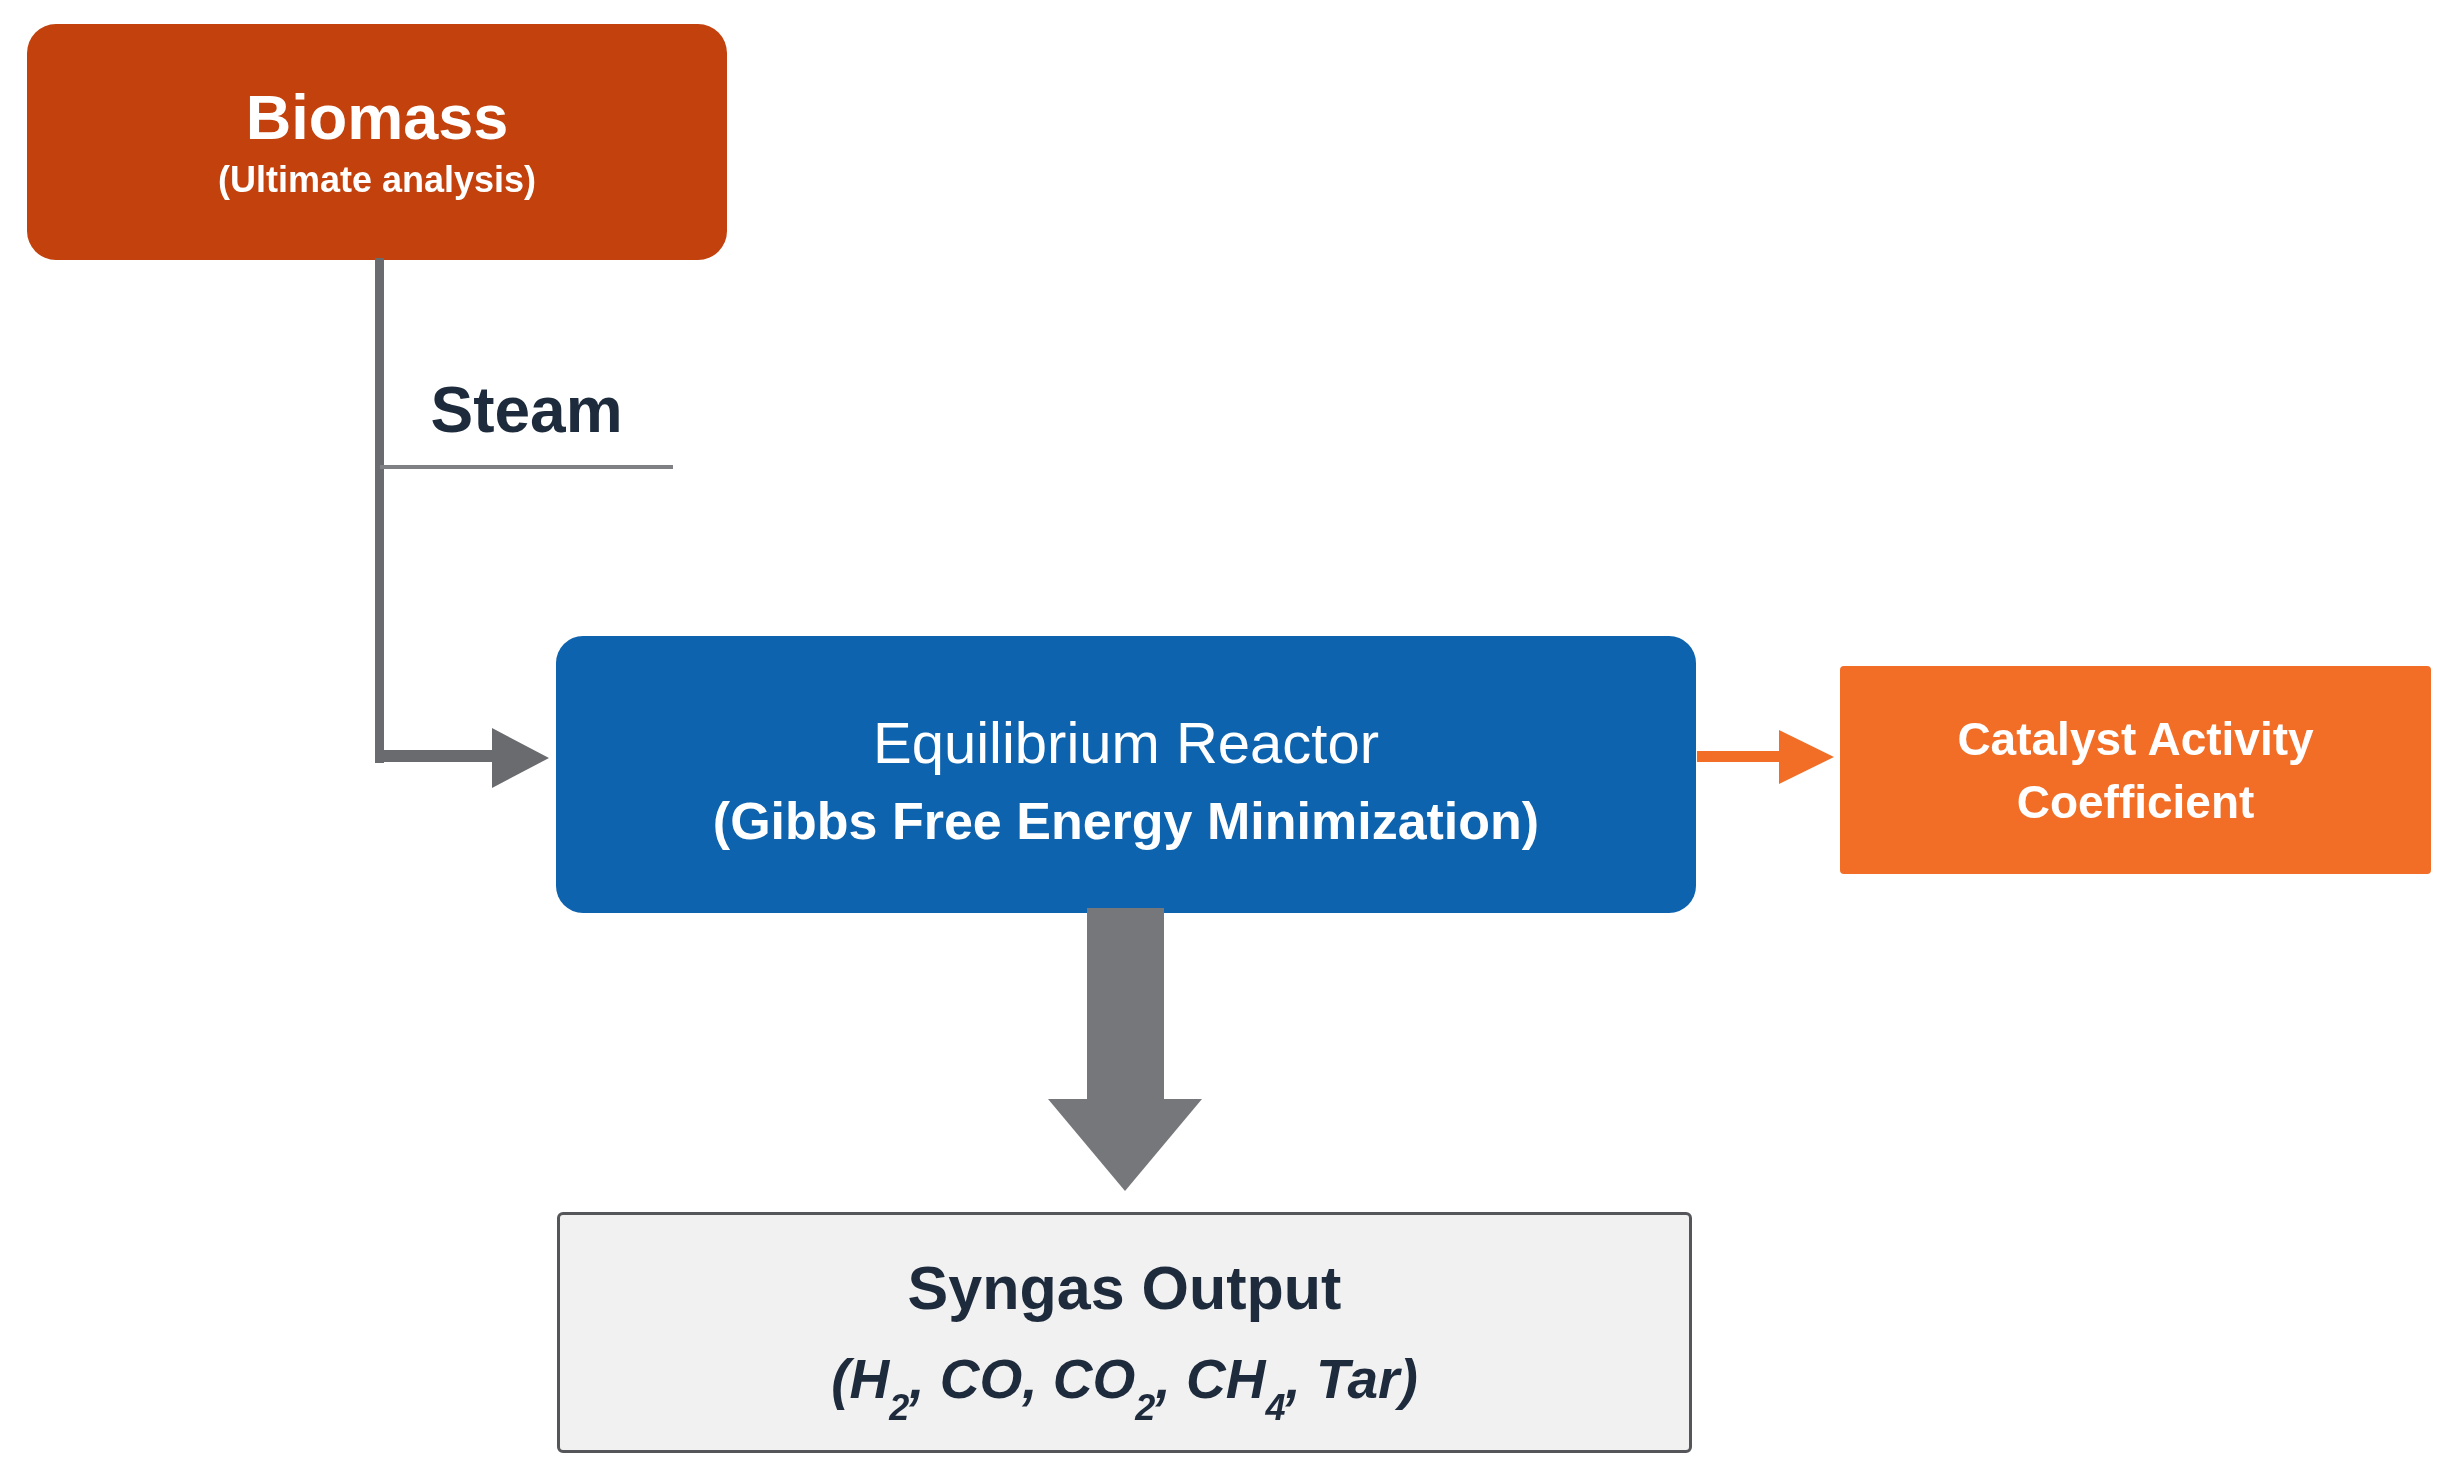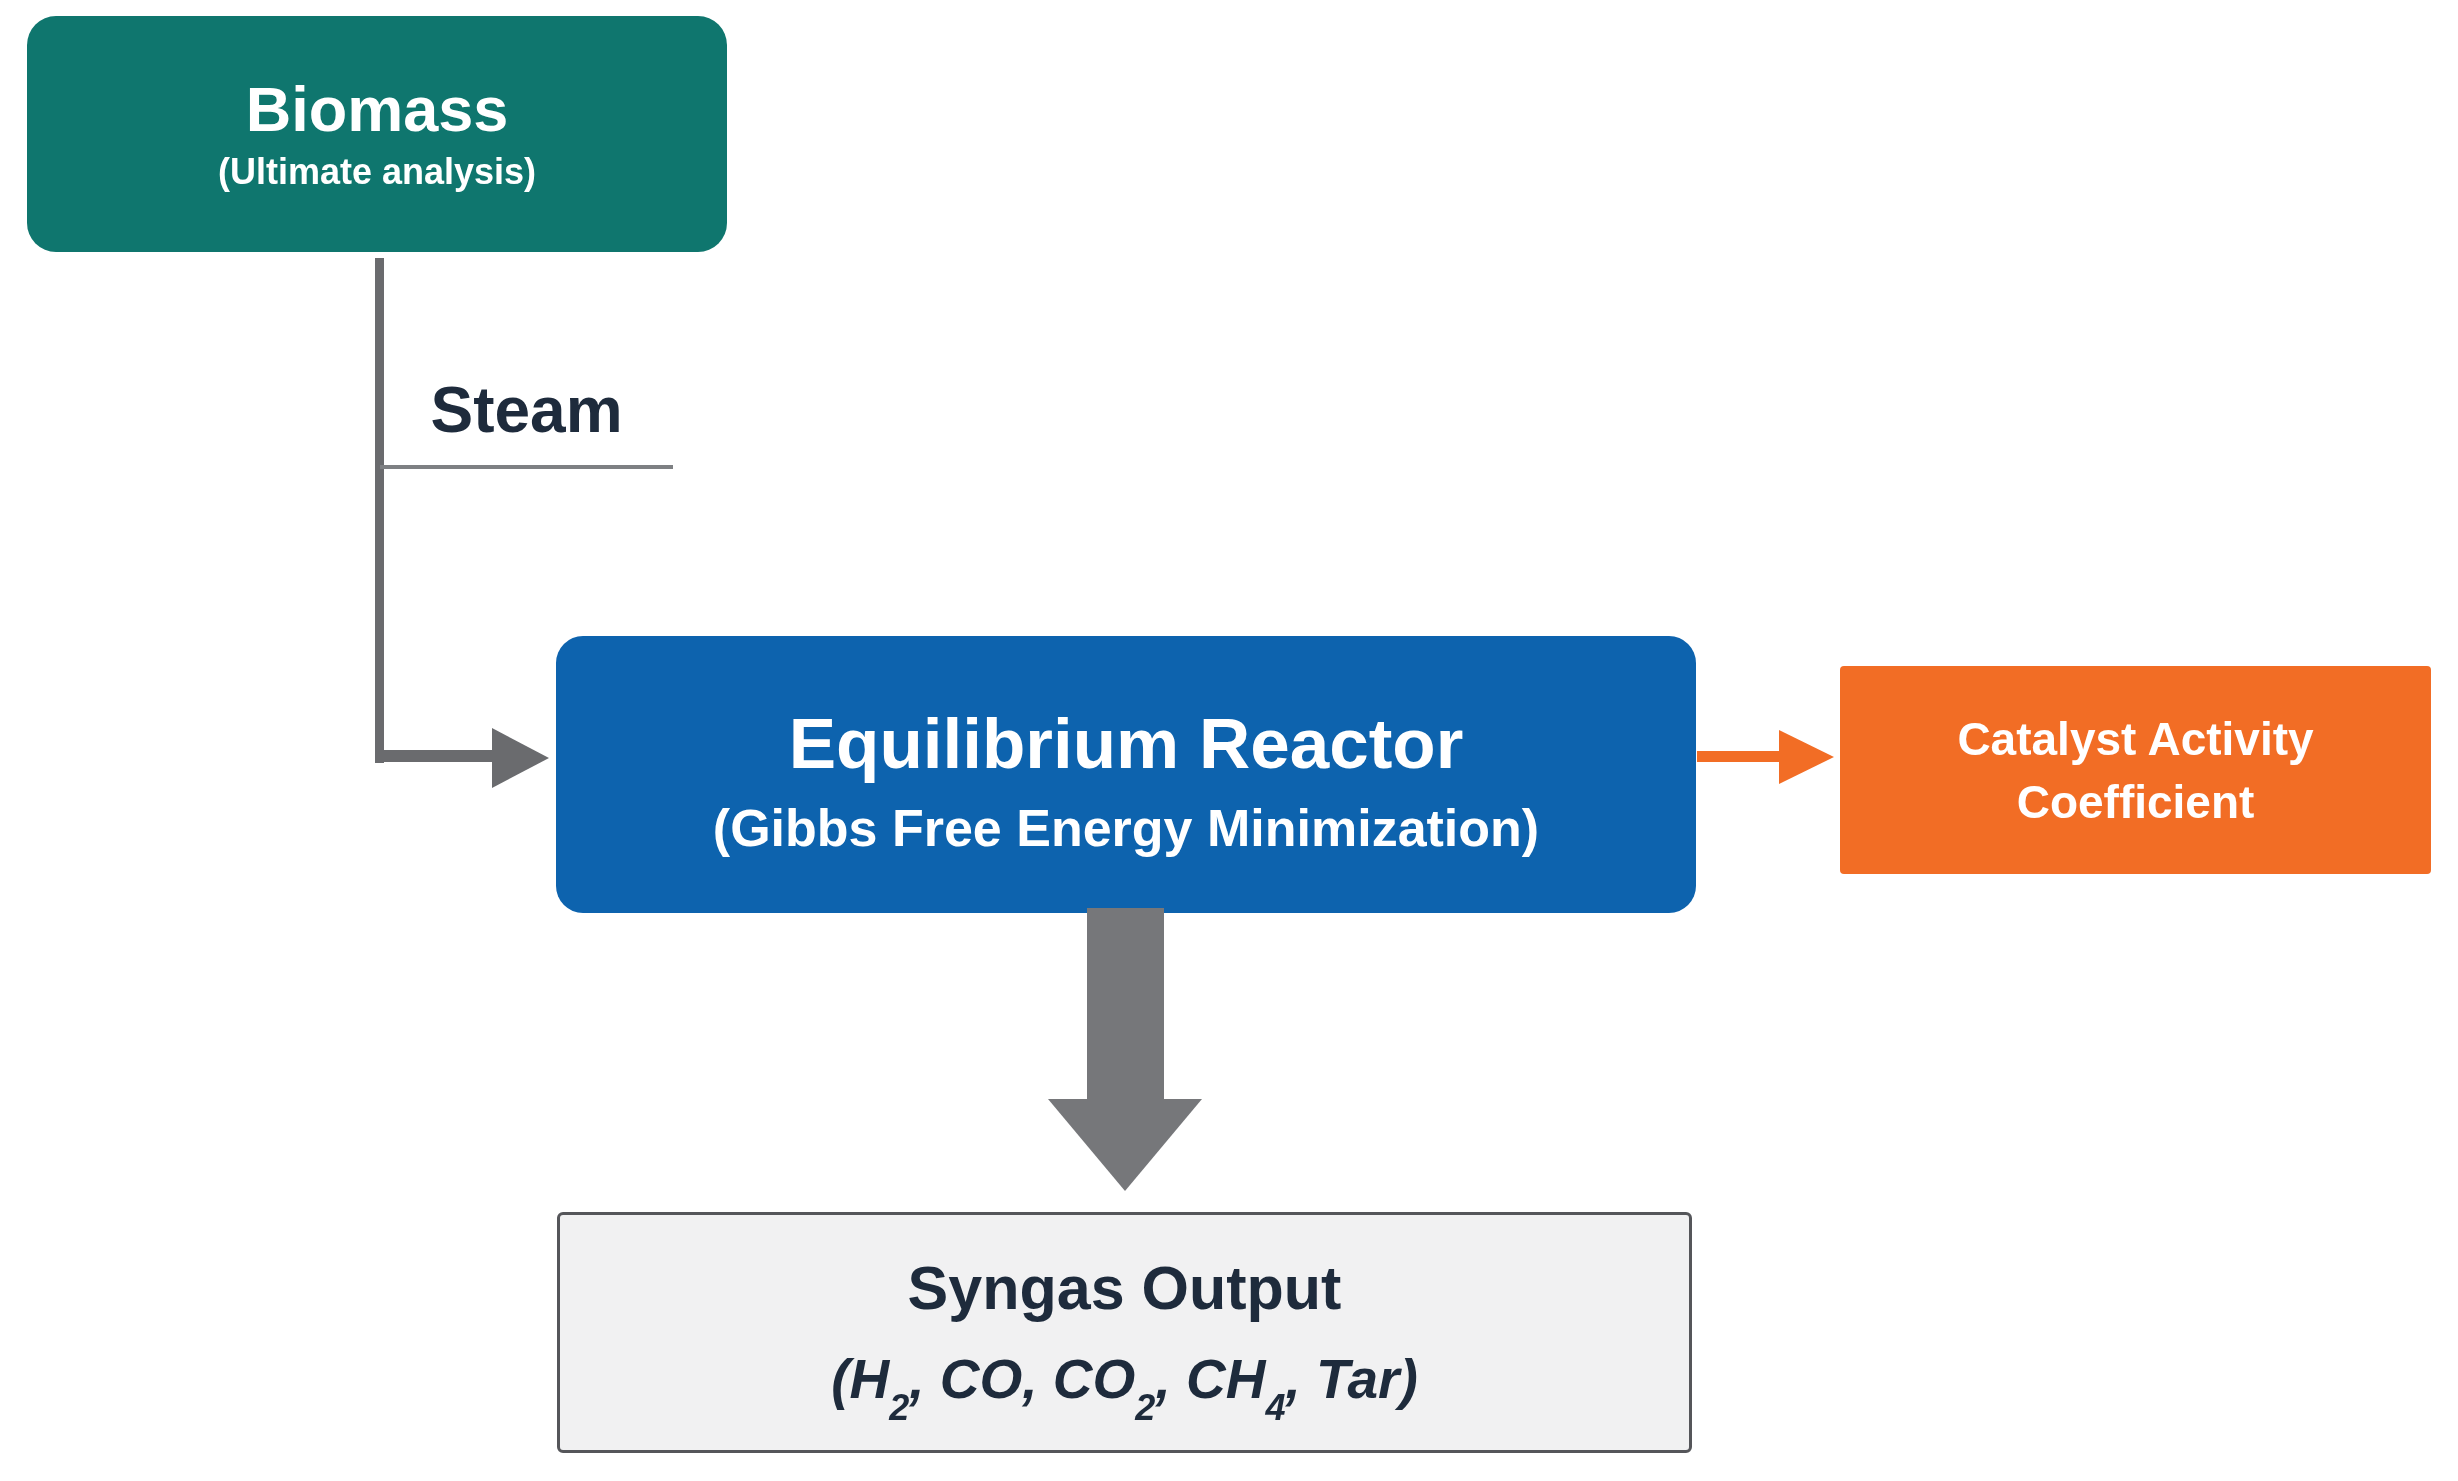--- a/index.html
+++ b/index.html
@@ -12,33 +12,33 @@
   }
   .node{
     position:absolute;
     display:flex;flex-direction:column;
     align-items:center;justify-content:center;
     text-align:center;
     box-sizing:border-box;
   }
   
   .biomass{
-    left:27px;top:16px;width:700px;height:236px;
-    background:#0f766e;border-radius:29px;color:#ffffff;
+    left:27px;top:24px;width:700px;height:236px;
+    background:#c2410c;border-radius:29px;color:#ffffff;
     gap:13.4px;
   }
   .biomass .title{font-size:63px;font-weight:700;line-height:1;}
   .biomass .subtitle{font-size:36px;font-weight:600;line-height:1;}
   
   .reactor{
     left:556px;top:636px;width:1140px;height:277px;
     background:#0D63AE;border-radius:27px;color:#ffffff;
     gap:23px;
   }
-  .reactor .title{font-size:71px;font-weight:700;line-height:1;margin-top:12px;}
+  .reactor .title{font-size:58px;font-weight:400;line-height:1;margin-top:12px;}
   .reactor .subtitle{font-size:52px;font-weight:600;line-height:1;}
   
   .catalyst{
     left:1840px;top:666px;width:591px;height:208px;
     background:#F26D25;border-radius:4px;color:#ffffff;
     gap:17px;
   }
   .catalyst .line{font-size:46px;font-weight:700;line-height:1;}
   
   .syngas{

